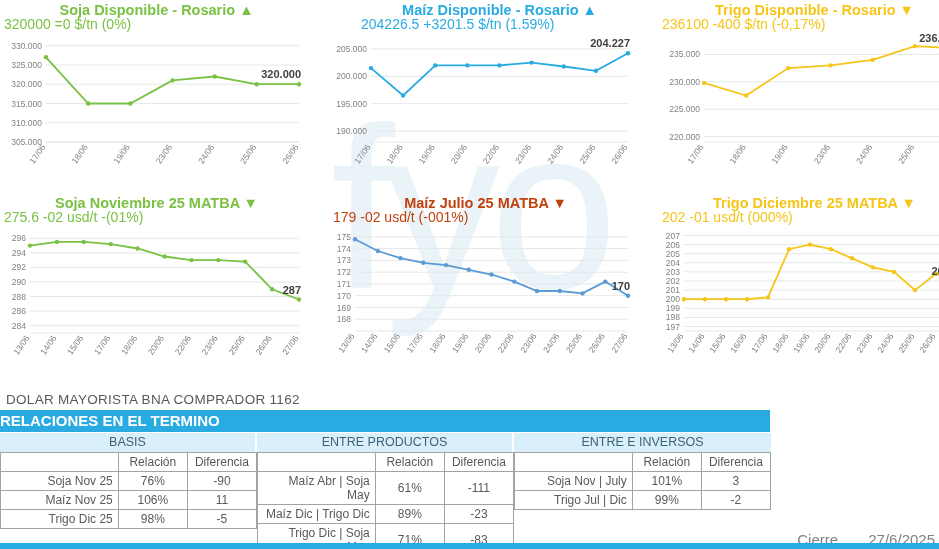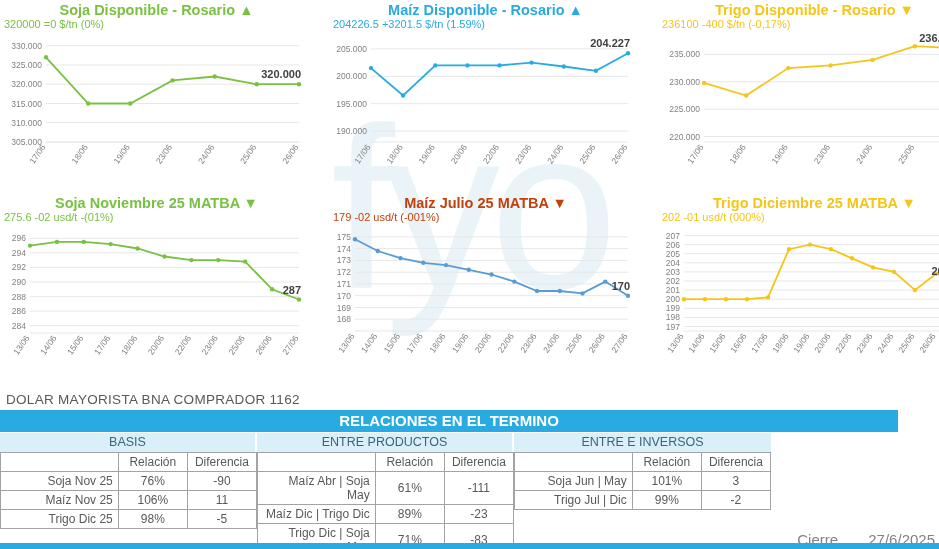--- a/index.html
+++ b/index.html
@@ -19,36 +19,36 @@
     letter-spacing: -10px; z-index:0; pointer-events:none;
     font-family:"Liberation Sans", sans-serif;
   }
   .charts-wrap { position:relative; z-index:2; }
   .row { display:flex; width:939px;gap:16px; }
   .cell { width:313px; height:193px; position:relative; padding-top:2px; }
   .cell-title {
     text-align:center; font-size:14.5px; font-weight:bold;
     line-height:16px; white-space:nowrap;
   }
-  .cell-sub { font-size:11px; line-height:13px; padding-left:4px; }
+  .cell-sub { font-size:14px; line-height:13px; padding-left:4px; }
   .plot { position:relative; margin-top:1px; }
   .plot svg { display:block; }
   .green { color:#7ac143; }
-  .blue  { color:#29abe2; }
+  .blue  { color:#29abe2;margin-left:28px; }
   .yellow{ color:#f5c518; }
   .lblue { color:#c2410c; }
 
   .dolar-line {
     position:absolute; left:6px; top:392px; z-index:3;
     font-size:13.5px; color:#58595b; letter-spacing:0.3px;
   }
 
   .banner {
-    position:absolute; left:0; top:410px; width:898px; height:22px;
-    background:#29abe2; color:#ffffff; text-align:center;
+    position:absolute; left:0; top:410px; width:770px; height:22px;
+    background:#29abe2; color:#ffffff; 
     font-size:15px; font-weight:bold; line-height:22px; z-index:3;
   }
   .tables {
     position:absolute; left:0; top:433px; width:939px; z-index:3;
     display:flex;
   }
   .tbl-col { width:257px; }
   .tbl-head {
     background:#d9f0fa; color:#3c6478; text-align:center;
     font-size:12.5px; line-height:19px; height:19px;
@@ -445,21 +445,21 @@
     <table class="rel">
       <thead>
           <tr>
         <th></th>
         <th>Relación</th>
         <th>Diferencia</th>
       </tr>
         </thead>
       <tbody>
         <tr>
-          <td class="name">Soja Jun | May</td>
+          <td class="name">Soja Nov | July</td>
           <td class="val">101%</td>
           <td class="val">3</td>
         </tr>
         <tr>
           <td class="name">Trigo Jul | Dic</td>
           <td class="val">99%</td>
           <td class="val">-2</td>
         </tr>
       </tbody>
     </table>

